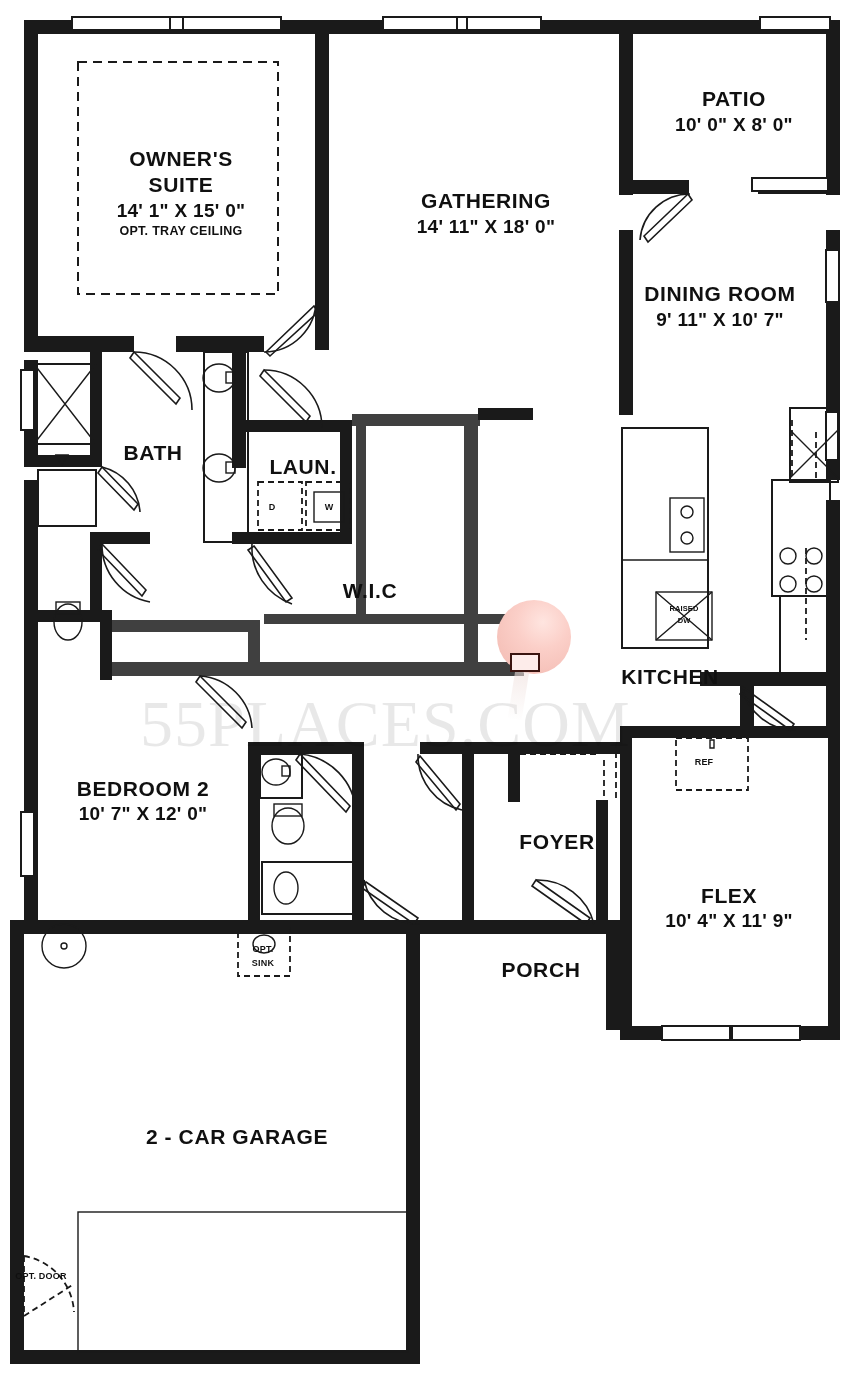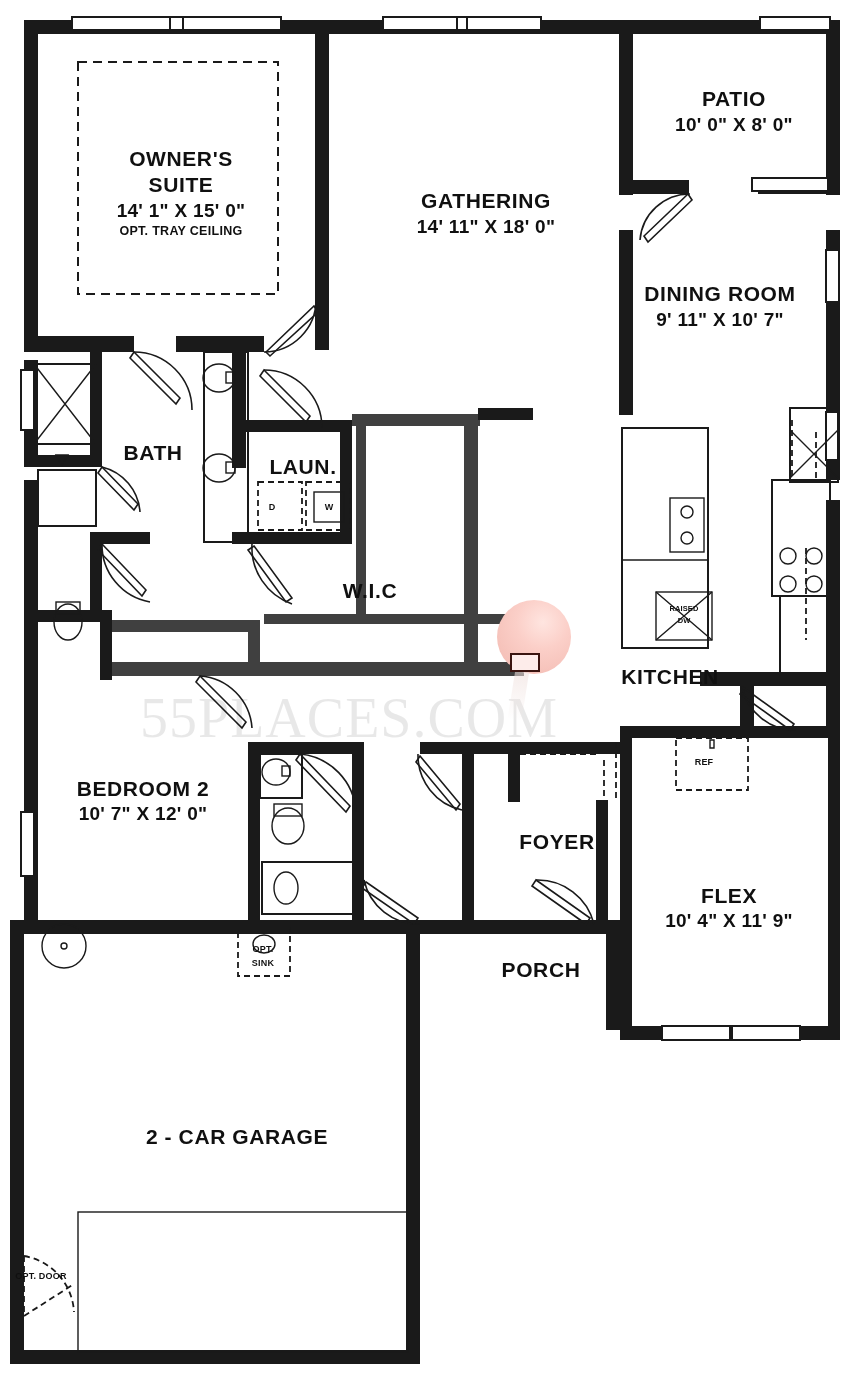--- a/index.html
+++ b/index.html
@@ -43,21 +43,21 @@
   .dash-line-s { fill: none; stroke: #1a1a1a; stroke-width: 1.8; stroke-dasharray: 6 4; }
   .door-swing { fill: none; stroke: #1a1a1a; stroke-width: 1.6; }
   .win-fill   { fill: #ffffff; stroke: #1a1a1a; stroke-width: 2; }
 
   .watermark {
     position: absolute;
     left: 140px;
     top: 686px;
     width: 600px;
     font-family: "Liberation Serif", serif;
-    font-size: 56px;
+    font-size: 66px;
     color: #000000;
     opacity: 0.085;
     letter-spacing: 1px;
     white-space: nowrap;
     pointer-events: none;
     user-select: none;
   }
   .pin {
     position: absolute;
     left: 497px;

